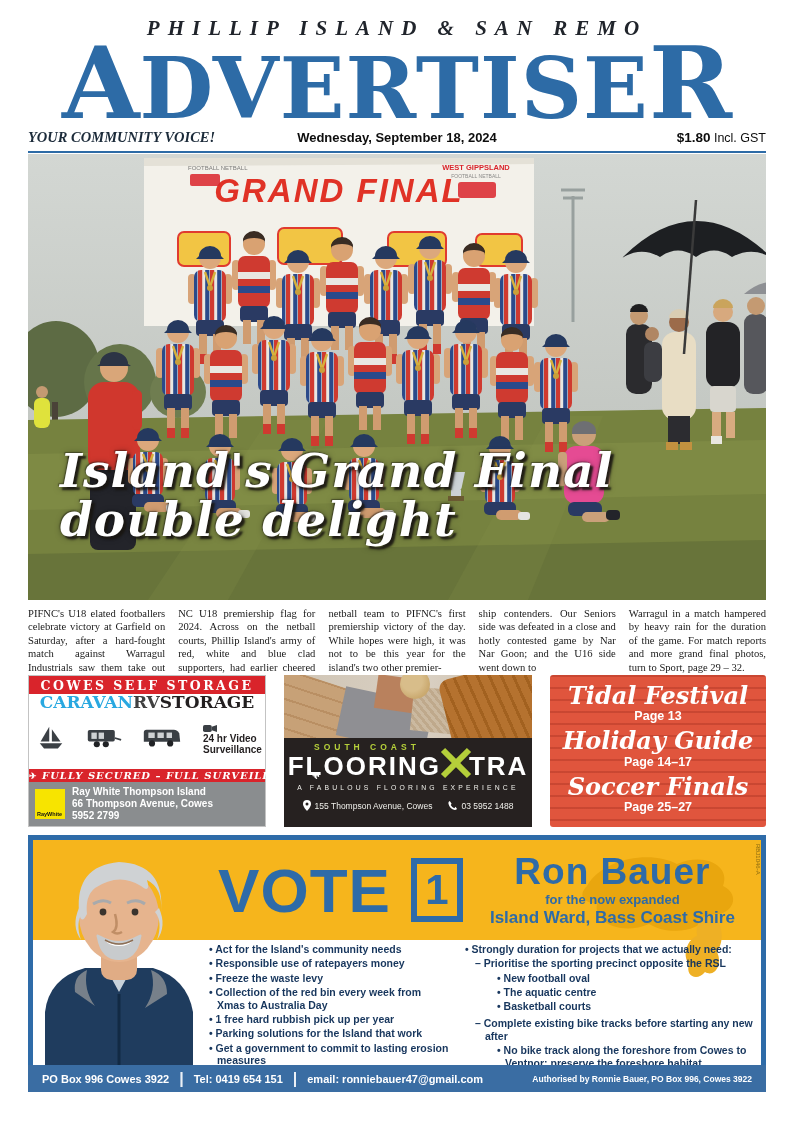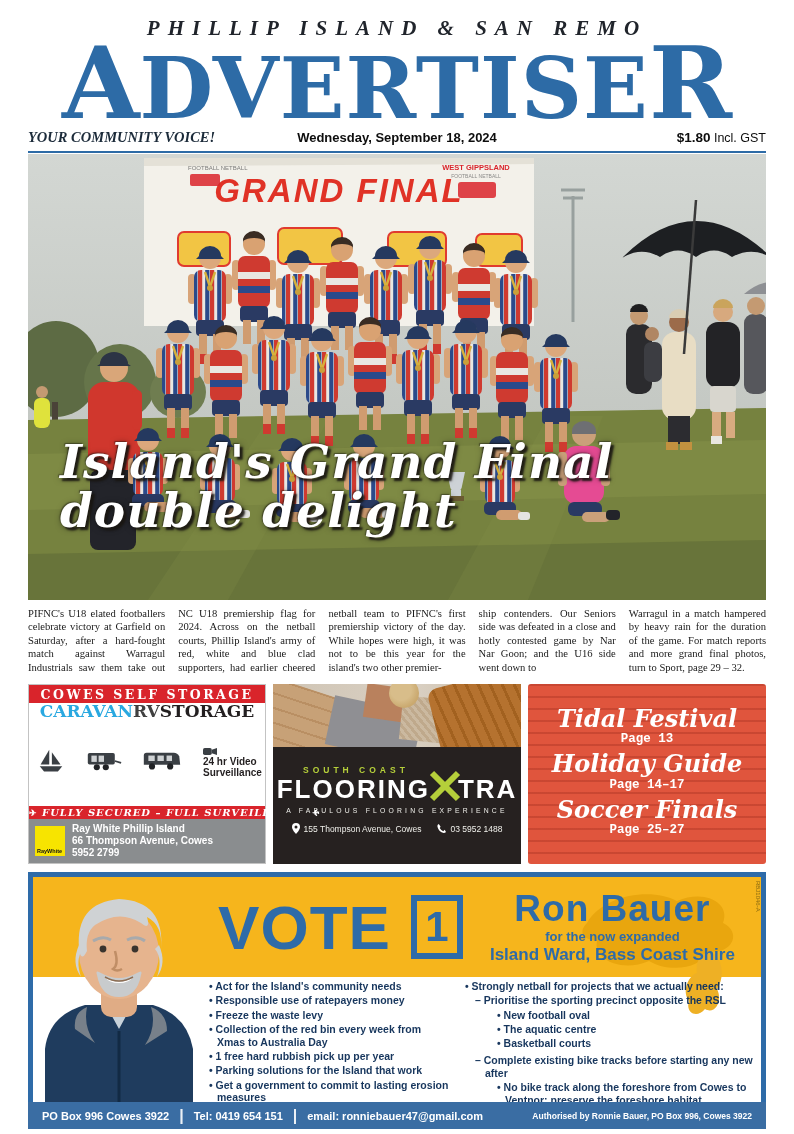--- a/index.html
+++ b/index.html
@@ -18,31 +18,31 @@
   .dateline > div { flex:1; }
   .tagline { font-family:"Liberation Serif",serif; font-style:italic; font-weight:700; font-size:14.5px; color:#1c2b3a; }
   .pubdate { text-align:center; font-weight:700; font-size:13px; color:#0d0d0d; }
   .price-wrap { text-align:right; font-size:12.5px; color:#0d0d0d; }
   .price-b { font-weight:700; font-size:13.5px; }
   .blue-rule { border-top:2px solid #2d6ba6; margin-top:5px; }
 
   
   .hero { position:relative; width:738px; height:446px; margin-top:1px; background:#c7cbc7; overflow:hidden; }
   .hero svg.scene { position:absolute; inset:0; display:block; }
-  .headline { position:absolute; left:32px; top:284px; font-family:"DejaVu Serif",serif; font-style:italic;
+  .headline { position:absolute; left:32px; top:293px; font-family:"DejaVu Serif",serif; font-style:italic;
               font-weight:700; font-size:47px; line-height:1.04; color:#fff; letter-spacing:1px;
               text-shadow:3px 3px 2px rgba(25,22,18,.9), -1px -1px 1px rgba(25,22,18,.45), 1px 1px 6px rgba(0,0,0,.5); }
 
   
   .story { display:flex; gap:13px; margin-top:7px; font-family:"Liberation Serif",serif;
            font-size:10.6px; line-height:1.27; text-align:justify; color:#191919; height:68px; overflow:hidden; }
   .story .col { flex:1; }
 
   
-  .ads { display:flex; gap:7px; margin-top:9px; height:180px; }
+  .ads { display:flex; gap:18px; height:152px; }
 
   
   .ad-storage { width:238px; border:1px solid #c3c3c3; display:flex; flex-direction:column; background:#fff; }
   .st-head { background:#d9242b; color:#fff; font-family:"DejaVu Serif",serif; font-weight:700;
              text-align:center; font-size:12.5px; letter-spacing:2.5px; padding:2px 0 1px; }
   .st-line1 { text-align:center; font-family:"DejaVu Serif",serif; font-weight:700; font-size:26px;
               letter-spacing:-1px; line-height:1.05; margin-top:2px; white-space:nowrap; }
   .st-cowes { color:#d9242b; } .st-boat { color:#1d4e8f; }
   .st-line2 { text-align:center; font-family:"DejaVu Serif",serif; font-weight:700; font-size:17px;
               line-height:1.05; white-space:nowrap; }
@@ -65,38 +65,38 @@
               background:repeating-linear-gradient(0deg,#c7a177 0 12px,#b98f63 12px 14px); }
   .fl-board { position:absolute; left:56px; top:20px; width:90px; height:50px; transform:rotate(12deg);
               background:#8f8f93; }
   .fl-tile  { position:absolute; left:92px; top:2px; width:44px; height:34px; transform:rotate(8deg); background:#b9815d; }
   .fl-carpet{ position:absolute; left:128px; top:14px; width:56px; height:44px; transform:rotate(6deg);
               background:repeating-linear-gradient(45deg,#cbb9a0 0 3px,#bfa98c 3px 6px); }
   .fl-disc  { position:absolute; left:116px; top:-6px; width:30px; height:30px; border-radius:50%;
               background:radial-gradient(circle at 40% 40%, #d8bd8a 0 40%, #caa96f 70%); }
   .fl-wood  { position:absolute; right:-24px; top:-8px; width:110px; height:85px; transform:rotate(-14deg);
               background:repeating-linear-gradient(80deg,#b5722f 0 8px,#a2611f 8px 11px); border-radius:10px; }
-  .fl-brand { flex:1; color:#fff; padding:18px 0 2px; text-align:center; }
+  .fl-brand { flex:1; color:#fff; padding:4px 0 2px; text-align:center; }
   .fl-region { text-align:left; margin-left:30px; color:#b5cf3a; font-size:8.5px; font-weight:700; letter-spacing:4px; }
   .fl-main { display:flex; align-items:center; justify-content:center; font-weight:700; font-size:26px;
              letter-spacing:2px; line-height:1; margin-top:1px; }
   .fl-x { margin:-10px -4px -8px -2px; }
   .fl-tag { font-size:6.8px; letter-spacing:3.2px; color:#efefea; margin-top:5px; }
   .fl-contact { display:flex; justify-content:center; align-items:center; gap:16px; font-size:8.5px;
                 color:#efefea; margin-top:9px; }
   .fl-contact span.ic { display:inline-flex; margin-right:4px; vertical-align:middle; }
   .fl-item { display:flex; align-items:center; }
 
   
   .ad-index { flex:1; background:#e0553d;
               background-image:repeating-linear-gradient(180deg, rgba(120,20,10,.22) 0 2px, rgba(255,255,255,0) 2px 12px);
               border-radius:3px; color:#fff; display:flex; flex-direction:column; justify-content:center;
               text-align:center; padding:4px 0; }
   .ix-title { font-family:"DejaVu Serif",serif; font-style:italic; font-weight:700; font-size:24px; line-height:1.05; }
-  .ix-page  { font-family:Liberation Mono, monospace; font-weight:700; font-size:12.5px; margin:1px 0 5px; }
+  .ix-page  { font-family:Liberation Sans, sans-serif; font-weight:700; font-size:12.5px; margin:1px 0 5px; }
 
   
   .vote { position:relative; margin-top:8px; height:257px; border:5px solid #2e6ba8; background:#fff; }
   .vt-top { position:absolute; left:0; right:0; top:0; height:100px; background:#f6b51c; }
   .vt-island { position:absolute; right:8px; top:4px; z-index:1; }
   .vt-head { position:absolute; left:165px; right:6px; top:0; height:100px; display:flex; align-items:center;
              justify-content:center; gap:20px; z-index:2; }
   .vt-vote { color:#2e6ba8; font-size:62px; font-weight:700; letter-spacing:1px; }
   .vt-box { width:52px; height:64px; border:6px solid #2e6ba8; display:flex; align-items:center; justify-content:center;
             color:#2e6ba8; font-size:42px; font-weight:700; flex:none; }
@@ -382,21 +382,21 @@
           </span>
         </div>
         <div class="st-strip">
           <span class="jet">✈</span>
           <span>FULLY SECURED  –  FULL SURVEILLANCE</span>
           <span class="jet flip">✈</span>
         </div>
         <div class="st-foot">
           <div class="rw-logo">RayWhite</div>
           <div class="st-agent">
-            <div>Ray White Phillip Island</div>
+            <div>Ray White Thompson Island</div>
             <div>66 Thompson Avenue, Cowes</div>
             <div>5952 2799</div>
           </div>
         </div>
       </div>
 
       <div class="ad-floor">
         <div class="fl-photo">
           <div class="fl-plank"></div>
           <div class="fl-board"></div>
@@ -493,21 +493,21 @@
         <div class="vt-col-left">
           <div class="li b1">Act for the Island's community needs</div>
           <div class="li b1">Responsible use of  ratepayers money</div>
           <div class="li b1">Freeze the waste levy</div>
           <div class="li b1">Collection of the red bin every week from Xmas to Australia Day</div>
           <div class="li b1">1 free hard rubbish pick up per year</div>
           <div class="li b1">Parking solutions for the Island that work</div>
           <div class="li b1">Get a government to commit to lasting erosion measures</div>
         </div>
         <div class="vt-col-right">
-          <div class="li r-b1">Strongly netball for projects that we actually need:</div>
+          <div class="li r-b1">Strongly duration for projects that we actually need:</div>
           <div class="li r-dash">Prioritise the sporting precinct opposite the RSL</div>
           <div class="li r-b2">New football oval</div>
           <div class="li r-b2">The aquatic centre</div>
           <div class="li r-b2">Basketball courts</div>
           <div class="li r-dash" style="margin-top:4px">Complete existing bike tracks before starting any new after</div>
           <div class="li r-b2">No bike track along the foreshore from Cowes to Ventnor; preserve the foreshore habitat</div>
         </div>
       </div>
 
       <div class="vt-foot">

